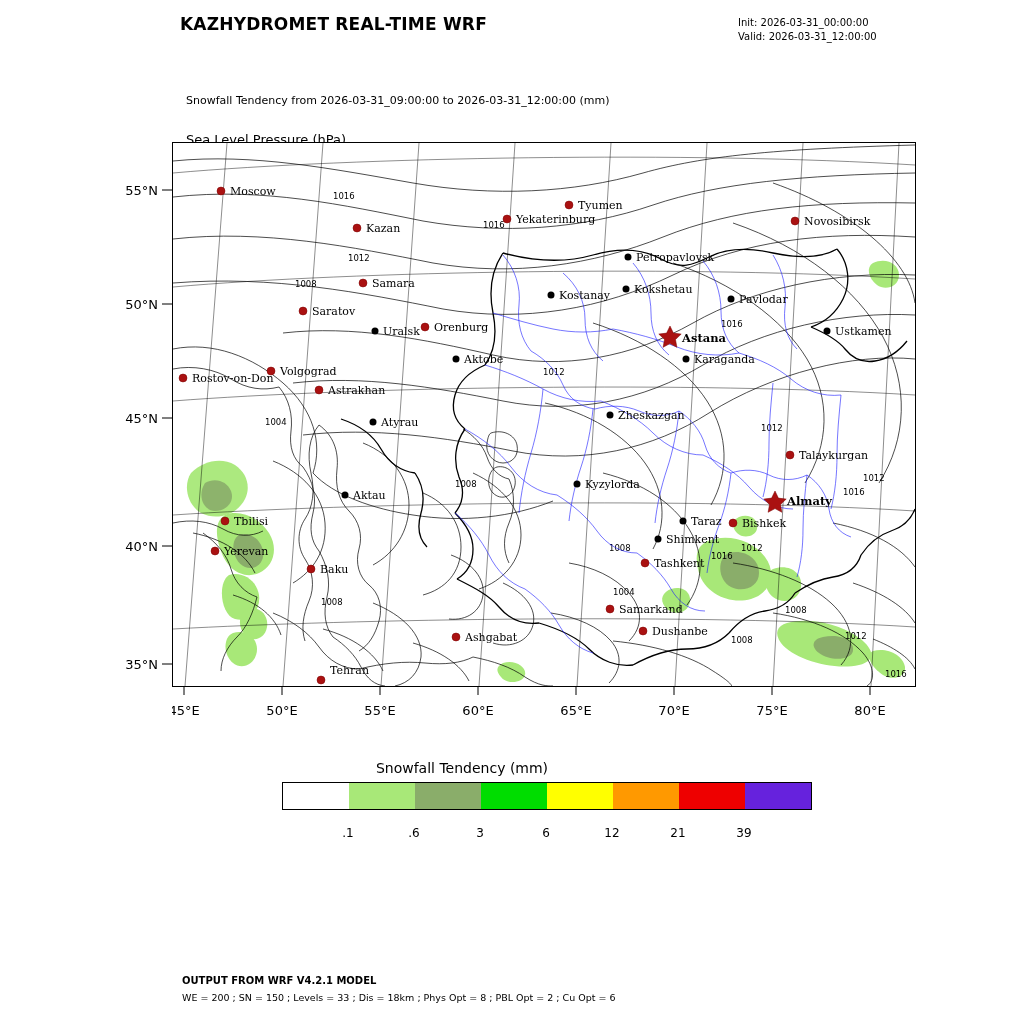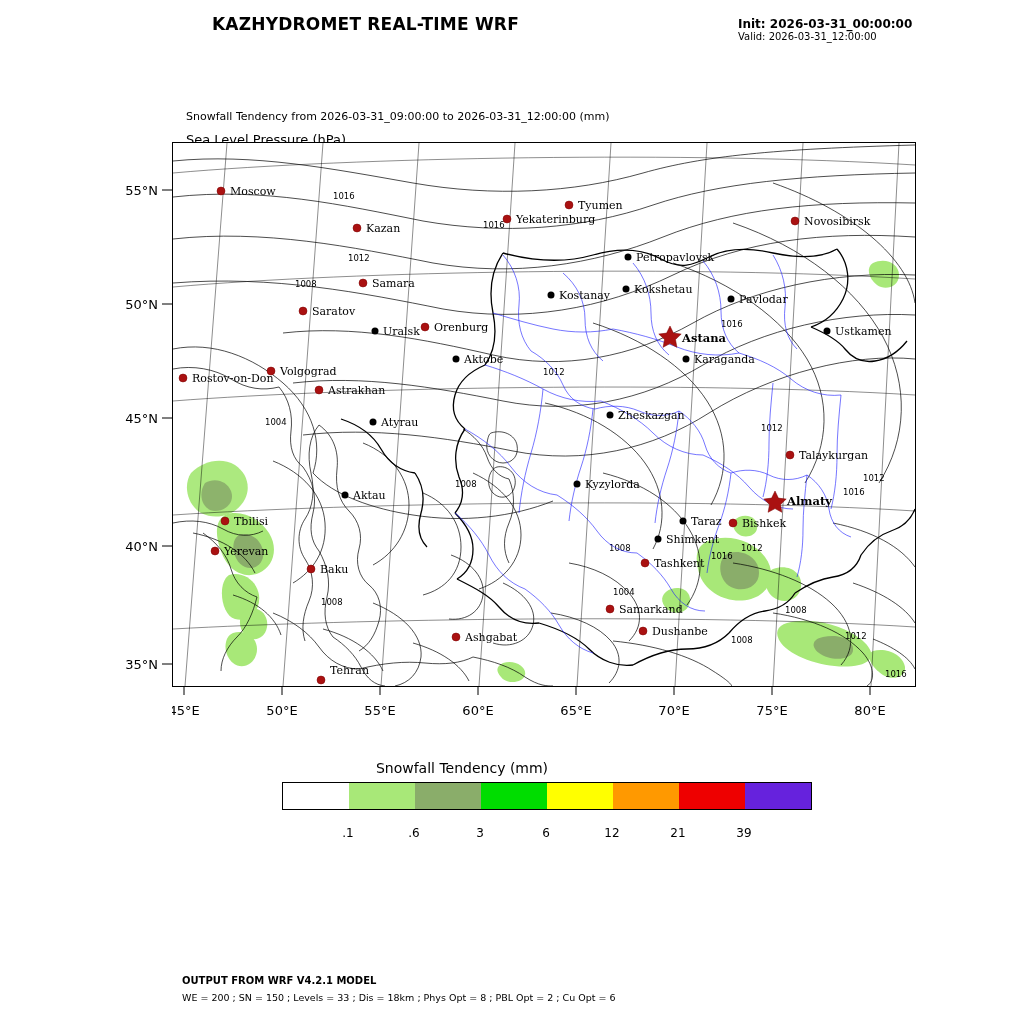--- a/index.html
+++ b/index.html
@@ -5,25 +5,24 @@
   html,body{margin:0;padding:0;}
   body{
     width:1024px;height:1024px;position:relative;background:#ffffff;
     font-family:"DejaVu Sans", sans-serif;
     color:#000;overflow:hidden;
   }
   .abs{position:absolute;}
   #title{
     left:180px;top:14px;font-size:17px;font-weight:bold;letter-spacing:.2px;
     font-family:"DejaVu Sans", sans-serif;
-    margin-left:32px;
   }
-  #init-line{left:738px;top:17px;font-size:12px;font-weight:bold;}
+  #init-line{left:738px;top:17px;font-size:10px;font-weight:normal;}
   #valid-line{left:738px;top:31px;font-size:10px;font-weight:normal;}
-  #sub1{left:186px;top:94px;font-size:11px;margin-top:16px;}
+  #sub1{left:186px;top:94px;font-size:11px;}
   #sub2{left:186px;top:100px;font-size:13px;margin-top:32px;}
   #map-frame{
     left:172px;top:142px;width:744px;height:545px;
     border:1px solid #000;box-sizing:border-box;overflow:hidden;background:#fff;
   }
   #map-svg{position:absolute;left:0;top:0;}
   .ylab{font-size:13px;text-anchor:end;}
   .xlab{font-size:13px;text-anchor:middle;}
   .axis-tick{stroke:#000;stroke-width:1;}
   .city-dot-red{fill:#aa1111;stroke:#7a0000;stroke-width:.5;}

